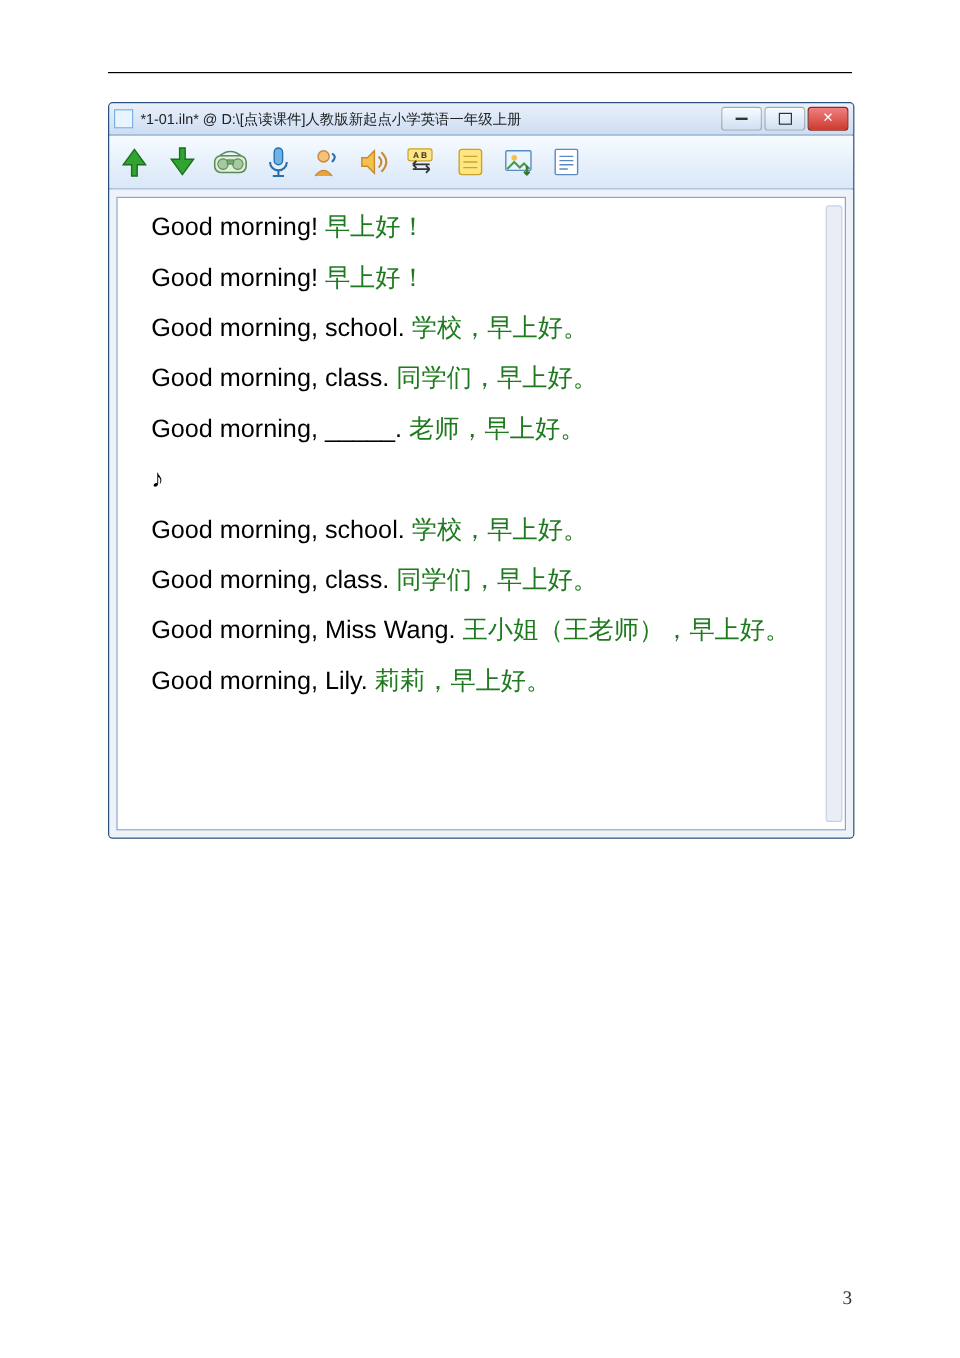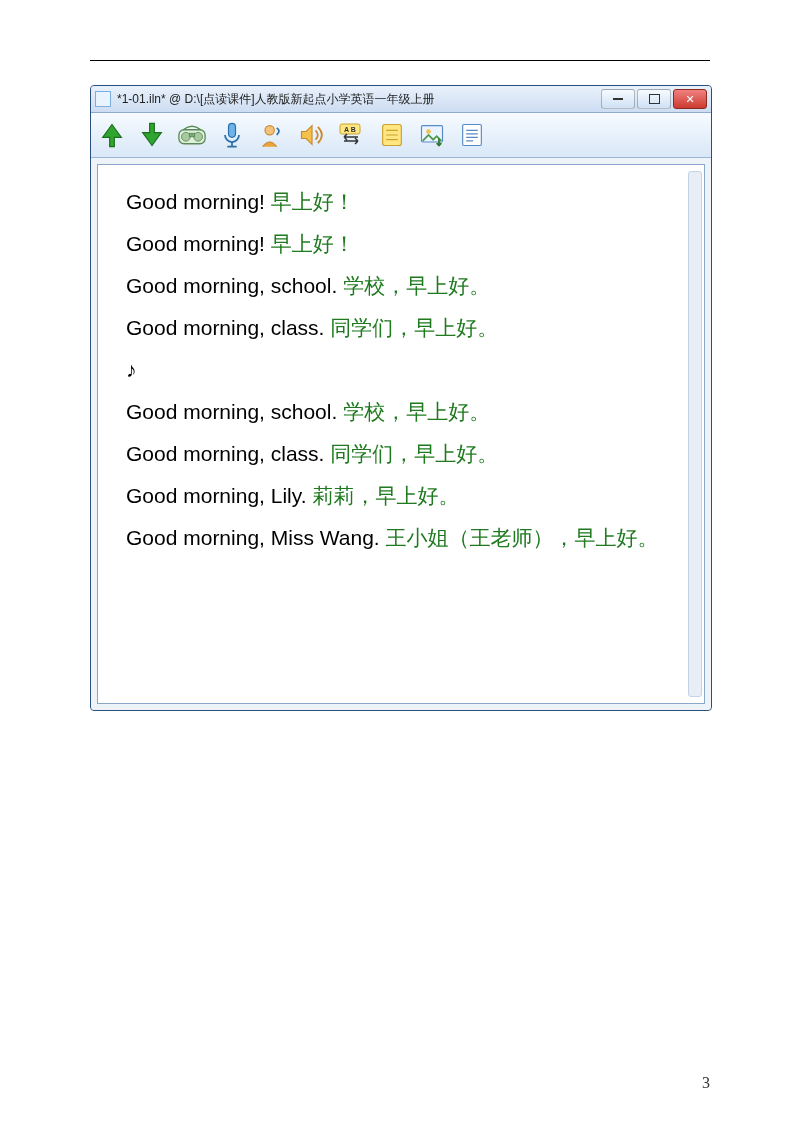--- a/index.html
+++ b/index.html
@@ -12,21 +12,21 @@
   .win-controls{display:flex;gap:2px;}
   .win-btn{width:32px;height:18px;border-radius:3px;border:1px solid rgba(0,0,0,.25);display:flex;align-items:center;justify-content:center;font-size:10px;color:#333;background:linear-gradient(#f6fbff,#cfe0f4);}
   .win-btn.min::before{content:"";width:10px;height:2px;background:#333;display:block;}
   .win-btn.max::before{content:"";width:9px;height:8px;border:1.5px solid #333;display:block;}
   .win-btn.close{background:linear-gradient(#f08080,#cc3b2e);color:#fff;border-color:#8a2a20;}
   .win-btn.close::before{content:"✕";font-size:11px;line-height:1;color:#fff;}
   .toolbar{height:44px;background:linear-gradient(#f6fbff,#d9e7f7);border-bottom:1px solid #9ab5d6;display:flex;align-items:center;padding:0 6px;gap:10px;}
   .tb-icon{width:30px;height:30px;display:flex;align-items:center;justify-content:center;}
   .tb-icon svg{width:28px;height:28px;}
   .content-frame{background:#eef3fa;padding:6px;}
-  .content{background:#fff;border:1px solid #8aa6c9;padding:16px 20px 22px 28px;min-height:500px;position:relative;}
+  .content{background:#fff;border:1px solid #8aa6c9;padding:4px 20px 22px 28px;min-height:500px;position:relative;}
   .scroll-track{position:absolute;right:2px;top:6px;bottom:6px;width:12px;background:#e9eef6;border:1px solid #c4d2e6;border-radius:3px;}
   .line{font-size:21px;line-height:2.0;color:#000;}
   .line .zh{color:#1f7a1f;}
   .note-icon{font-size:21px;line-height:2.0;color:#000;}
   .page-num{position:absolute;bottom:40px;right:90px;font-size:16px;color:#333;font-family:"Times New Roman",serif;}
 </style>
 </head>
 <body>
 
 <div class="page">
@@ -119,25 +119,26 @@
       </div>
     </div>
 
     <div class="content-frame">
       <div class="content">
         <div id="lines-container">
             <div class="line"><span>Good morning! </span><span class="zh">早上好！</span></div>
             <div class="line"><span>Good morning! </span><span class="zh">早上好！</span></div>
             <div class="line"><span>Good morning, school. </span><span class="zh">学校，早上好。</span></div>
             <div class="line"><span>Good morning, class. </span><span class="zh">同学们，早上好。</span></div>
+            <div class="line"><span>Good morning, _____. </span><span class="zh">老师，早上好。</span></div>
             <div class="note-icon">♪</div>
             <div class="line"><span>Good morning, school. </span><span class="zh">学校，早上好。</span></div>
             <div class="line"><span>Good morning, class. </span><span class="zh">同学们，早上好。</span></div>
+            <div class="line"><span>Good morning, Miss Wang. </span><span class="zh">王小姐（王老师），早上好。</span></div>
             <div class="line"><span>Good morning, Lily. </span><span class="zh">莉莉，早上好。</span></div>
-            <div class="line"><span>Good morning, Miss Wang. </span><span class="zh">王小姐（王老师），早上好。</span></div>
           </div>
         <div class="scroll-track"></div>
       </div>
     </div>
   </div>
 
   <div class="page-num">3</div>
 </div>
 
 </body></html>

